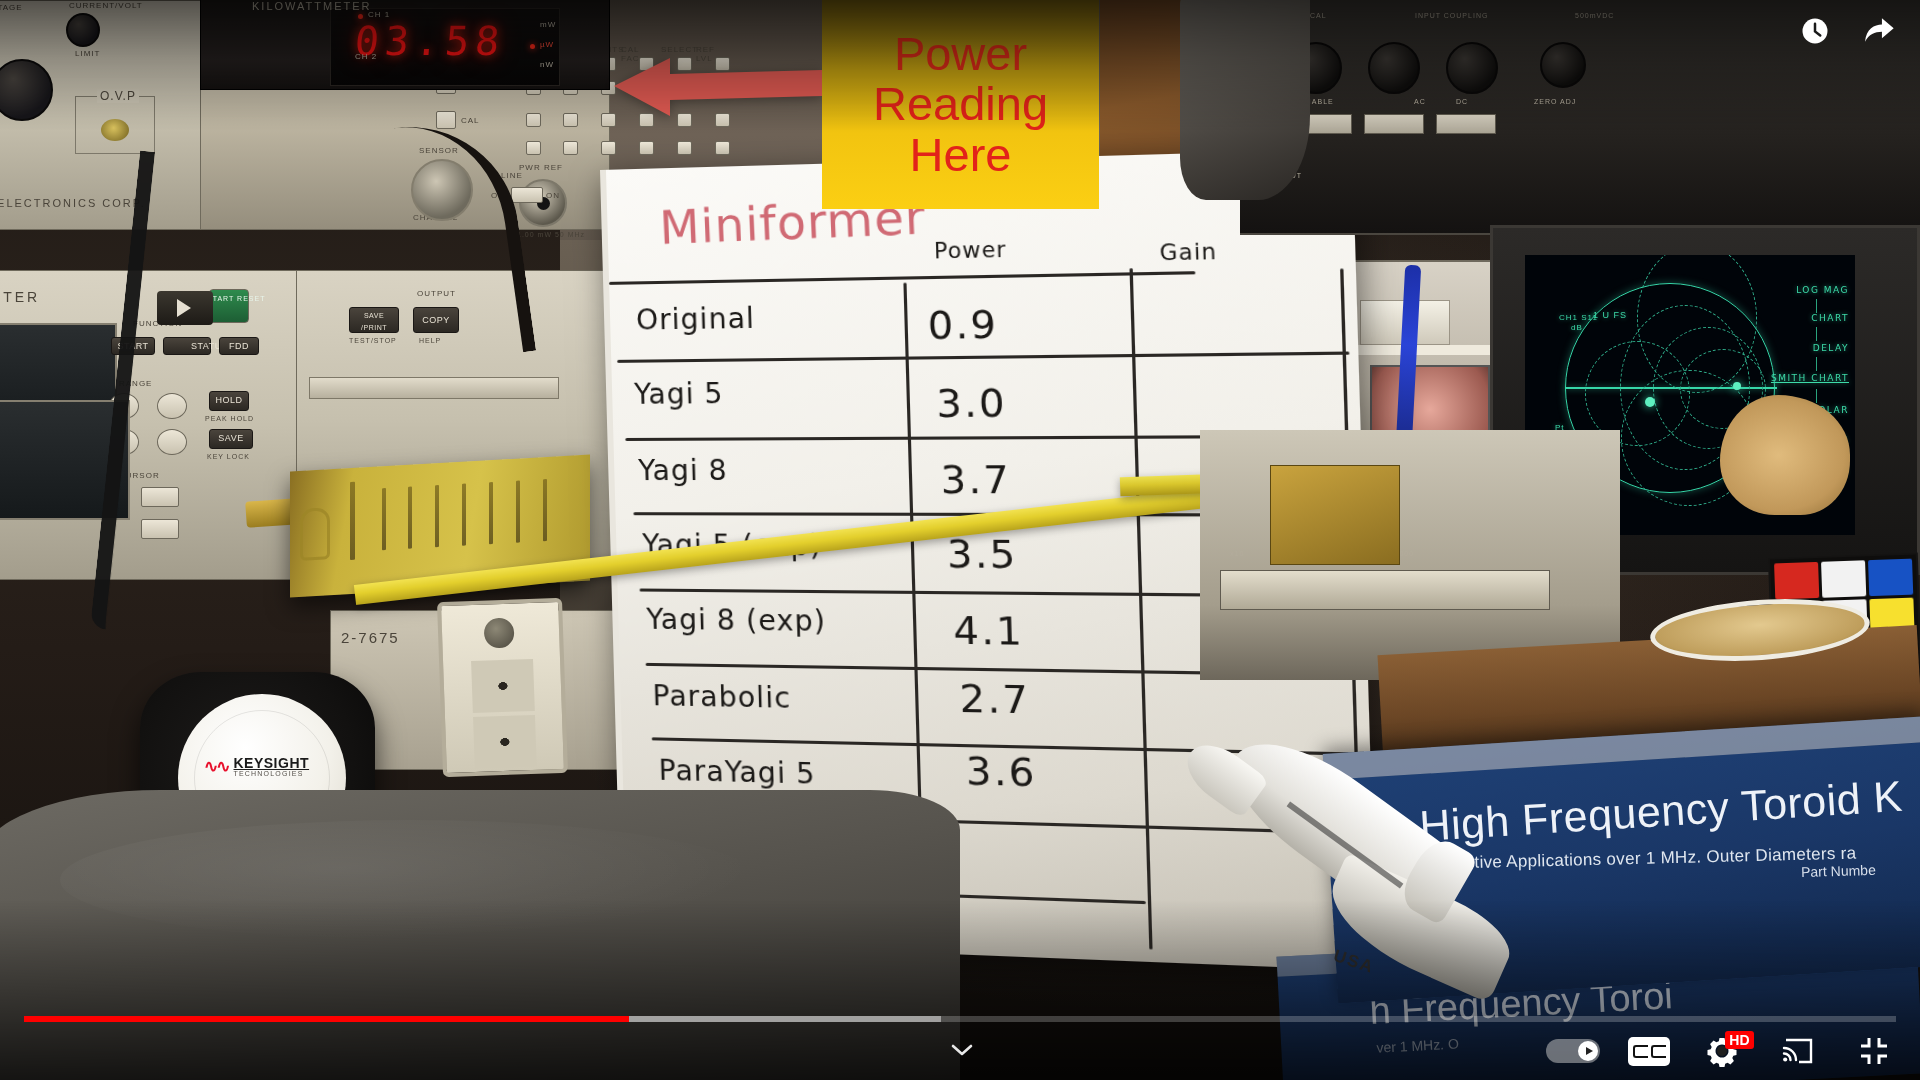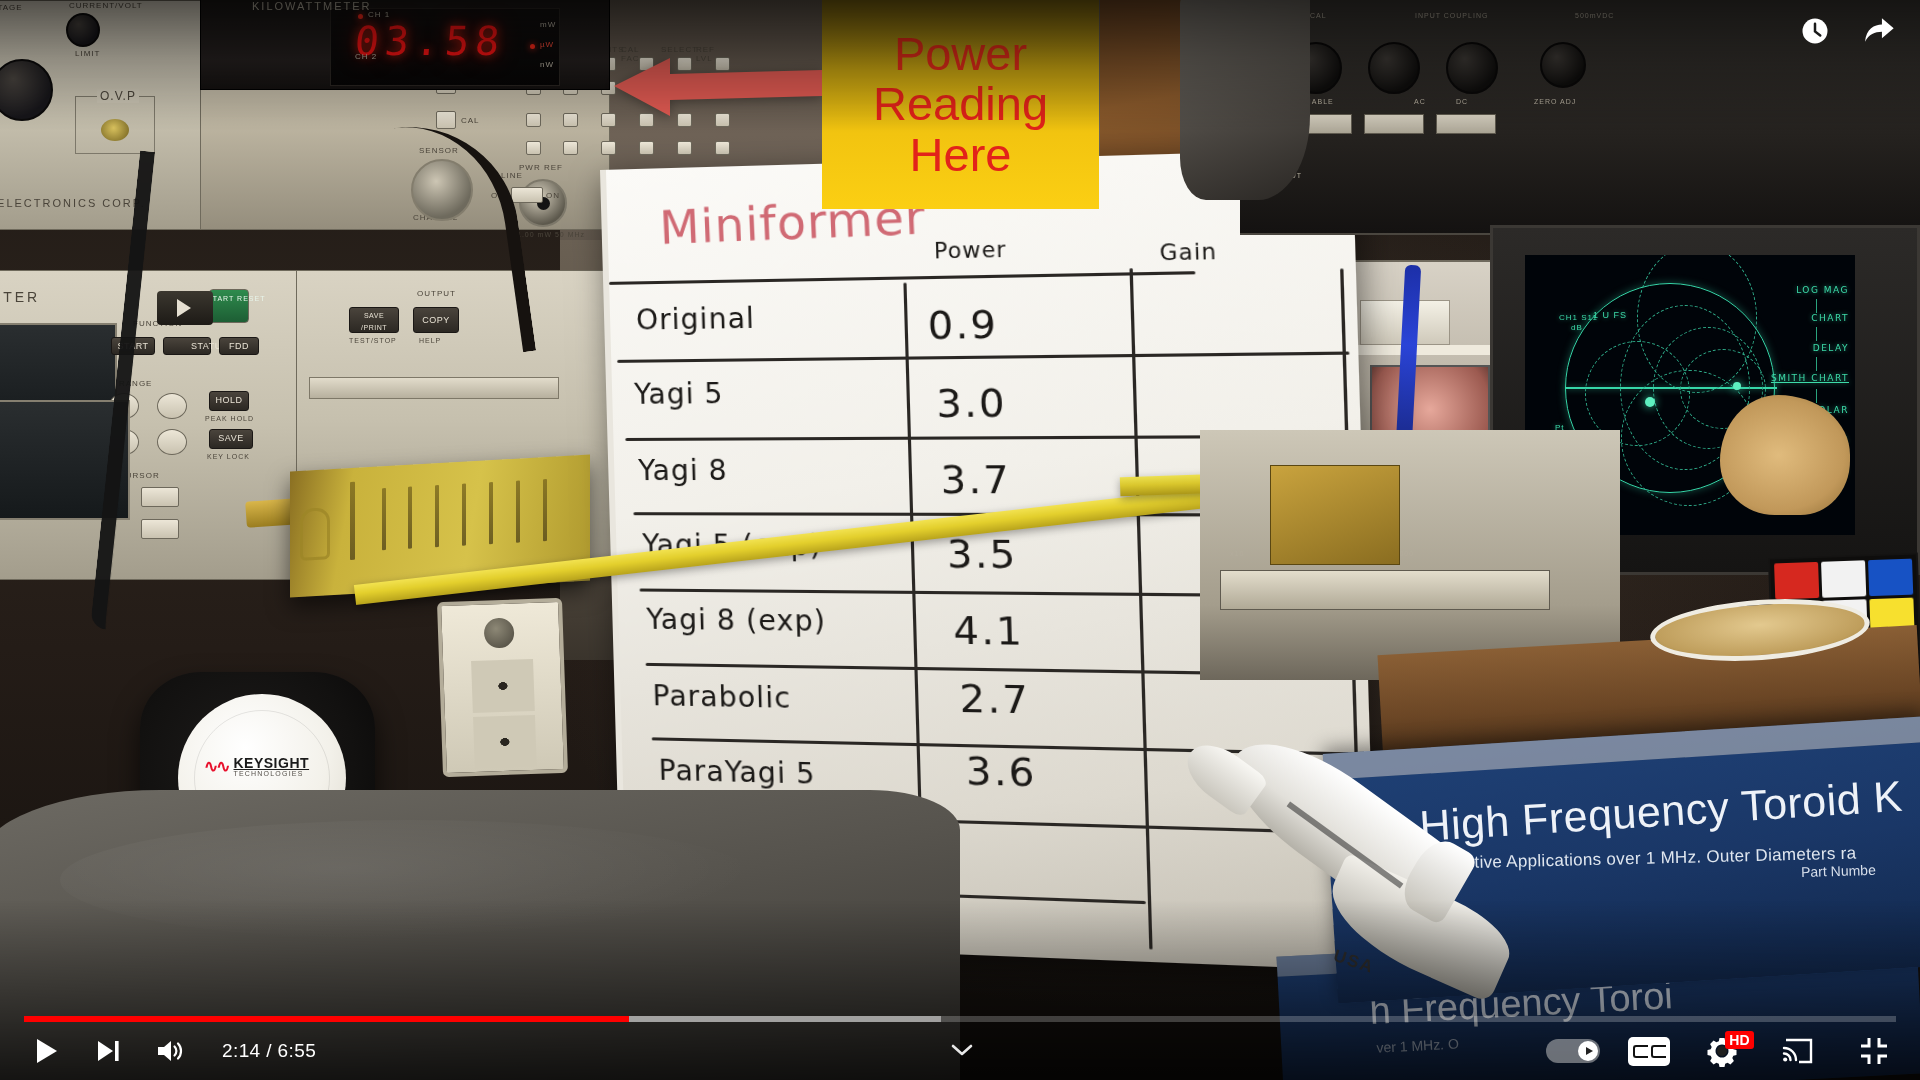--- a/index.html
+++ b/index.html
@@ -648,20 +648,23 @@
       <div class="btn-dark" style="left:116px; top:36px; width:46px; height:26px; line-height:24px;">COPY</div>
       <div class="panel-label" style="left:52px; top:66px; font-size:7px;">TEST/STOP</div>
       <div class="panel-label" style="left:122px; top:66px; font-size:7px;">HELP</div>
       <div class="btn-sm" style="left:-88px; top:18px; width:40px; height:34px; border-radius:4px; background:linear-gradient(180deg,#2e8b4d,#1d5e34);"></div>
       <div class="panel-label panel-label-lt" style="left:-90px; top:24px; font-size:7px; color:#e8f5ea;">START RESET</div>
       <div style="position:absolute; left:-140px; top:20px; width:56px; height:34px; background:linear-gradient(180deg,#3b372f,#1d1a16); border-radius:4px;"></div>
       <div style="position:absolute; left:-120px; top:28px; width:0;height:0;border-left:14px solid #e6e0d2;border-top:9px solid transparent;border-bottom:9px solid transparent;"></div>
       <div style="position:absolute; left:12px; top:106px; width:250px; height:22px; background:linear-gradient(180deg,#e2dccb,#b7b09e); border:1px solid #7e7868;"></div>
     </div>
 
+    <div class="rack-unit" id="eq-bottom">
+      <div class="panel-label" style="left:10px; top:18px; font-size:15px; letter-spacing:2px;">2-7675</div>
+    </div>
     <div class="rack-screen"></div>
 
     <div class="coax"></div>
     <div class="coax2"></div>
 
     <div class="sma-conn"></div>
     <div id="antenna-pcb">
       <div class="feed"></div>
       <div class="el" style="left:60px; top:14px; height:78px; width:5px;"></div>
       <div class="el" style="left:92px;"></div>
@@ -863,41 +866,20 @@
     </svg>
   </div>
 
   <div id="progress-wrap">
     <div id="progress-bg"></div>
     <div id="progress-buffer" style="width: 49%;"></div>
     <div id="progress-played" style="width: 32.3%;"></div>
   </div>
 
   <div id="controls-row">
-    <div id="ctl-left">
-      <div class="ctl">
-        <svg width="32" height="32" viewBox="0 0 32 32">
-          <path d="M7 4 L27 16 L7 28 Z" fill="#fff"></path>
-        </svg>
-      </div>
-      <div class="ctl">
-        <svg width="28" height="28" viewBox="0 0 28 28">
-          <path d="M4 4 L19 14 L4 24 Z" fill="#fff"></path>
-          <rect x="21" y="4" width="3.6" height="20" fill="#fff"></rect>
-        </svg>
-      </div>
-      <div class="ctl">
-        <svg width="30" height="28" viewBox="0 0 30 28">
-          <path d="M3 10 L9 10 L16 4 L16 24 L9 18 L3 18 Z" fill="#fff"></path>
-          <path d="M19.5 9.5 C22 12 22 16 19.5 18.5" stroke="#fff" stroke-width="2.2" fill="none" stroke-linecap="round"></path>
-          <path d="M23 6.5 C27 10.5 27 17.5 23 21.5" stroke="#fff" stroke-width="2.2" fill="none" stroke-linecap="round"></path>
-        </svg>
-      </div>
-      <div id="time-display">2:14 / 6:55</div>
-    </div>
 
     <div id="ctl-spacer"></div>
 
     <div id="ctl-right">
       <div id="autoplay-toggle">
         <div class="thumb"></div>
       </div>
       <div id="cc-button">
         <span></span>
         <span></span>

